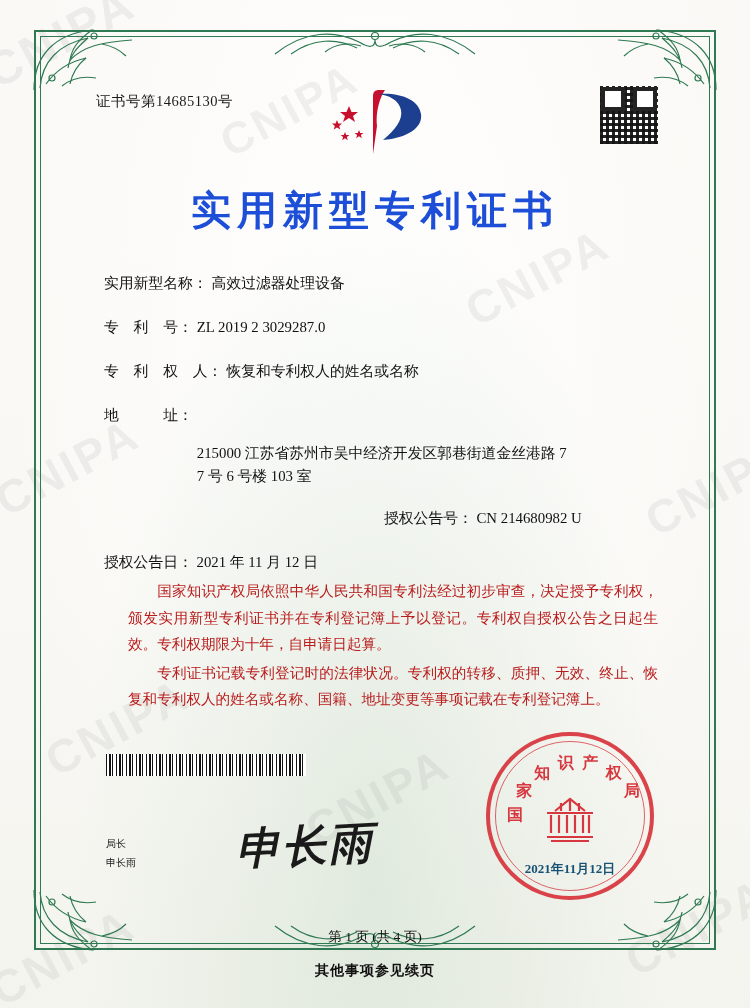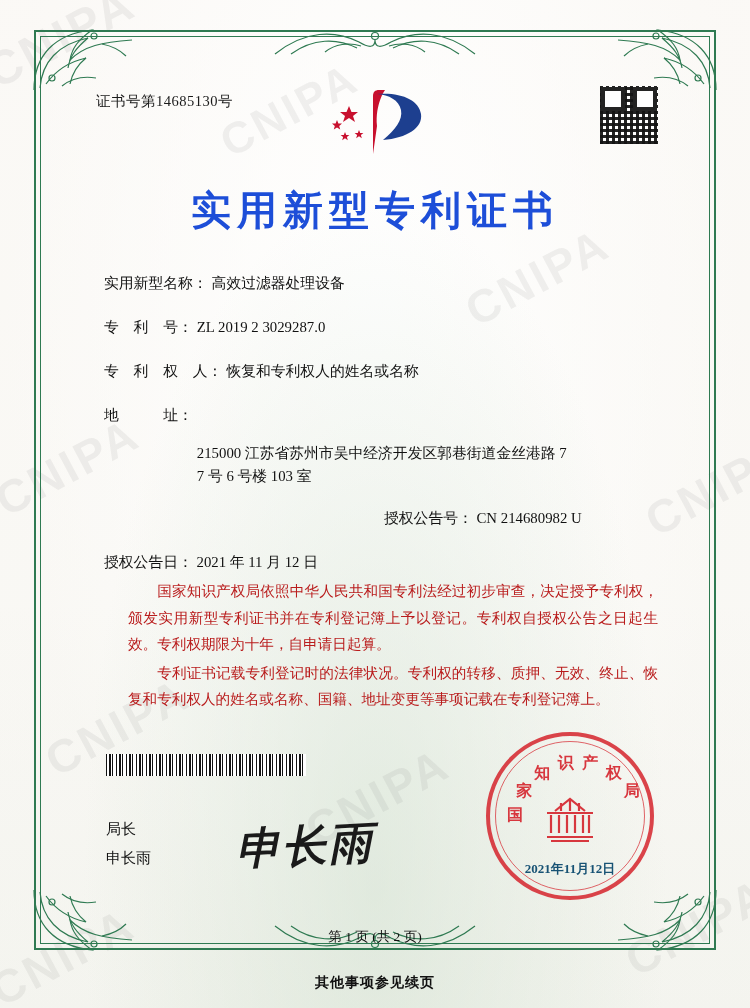--- a/index.html
+++ b/index.html
@@ -203,21 +203,21 @@
       repeating-linear-gradient(90deg,
         #111 0 1px, #fff 1px 3px,
         #111 3px 5px, #fff 5px 6px,
         #111 6px 7px, #fff 7px 10px);
   }
 
   .signature-block {
     position: absolute;
     left: 106px;
     bottom: 136px;
-    font-size: 15px;
+    font-size: 10px;
     line-height: 1.9;
     color: #111;
   }
   .handwriting {
     position: absolute;
     left: 236px;
     bottom: 132px;
     font-size: 44px;
     font-family: "DejaVu Serif", serif;
     font-style: italic;
@@ -286,21 +286,21 @@
     position: absolute;
     left: 0; right: 0;
     bottom: 62px;
     text-align: center;
     font-size: 13.5px;
     color: #111;
   }
   .footer-note {
     position: absolute;
     left: 0; right: 0;
-    bottom: 16px;
+    bottom: 28px;
     text-align: center;
     font-size: 14px;
     font-weight: bold;
     color: #111;
     letter-spacing: 1px;
   }
 </style>
 </head>
 <body>
 
@@ -468,17 +468,17 @@
           <path d="M16 52 V34 M24 52 V34 M32 52 V34 M40 52 V34 M48 52 V34 M54 52 V34"></path>
           <path d="M12 32 H58"></path>
           <path d="M20 30 L35 18 L50 30"></path>
           <path d="M26 30 V22 M35 30 V18 M44 30 V22"></path>
           <path d="M16 60 H54"></path>
         </svg>
       </div>
       <div class="seal-date">2021年11月12日</div>
     </div>
 
-    <div class="page-num">第 1 页 (共 2 页)</div>
+    <div class="page-num">第 1 页 (共 4 页)</div>
   </div>
 
   <div class="footer-note">其他事项参见续页</div>
 </div>
 
 </body></html>

